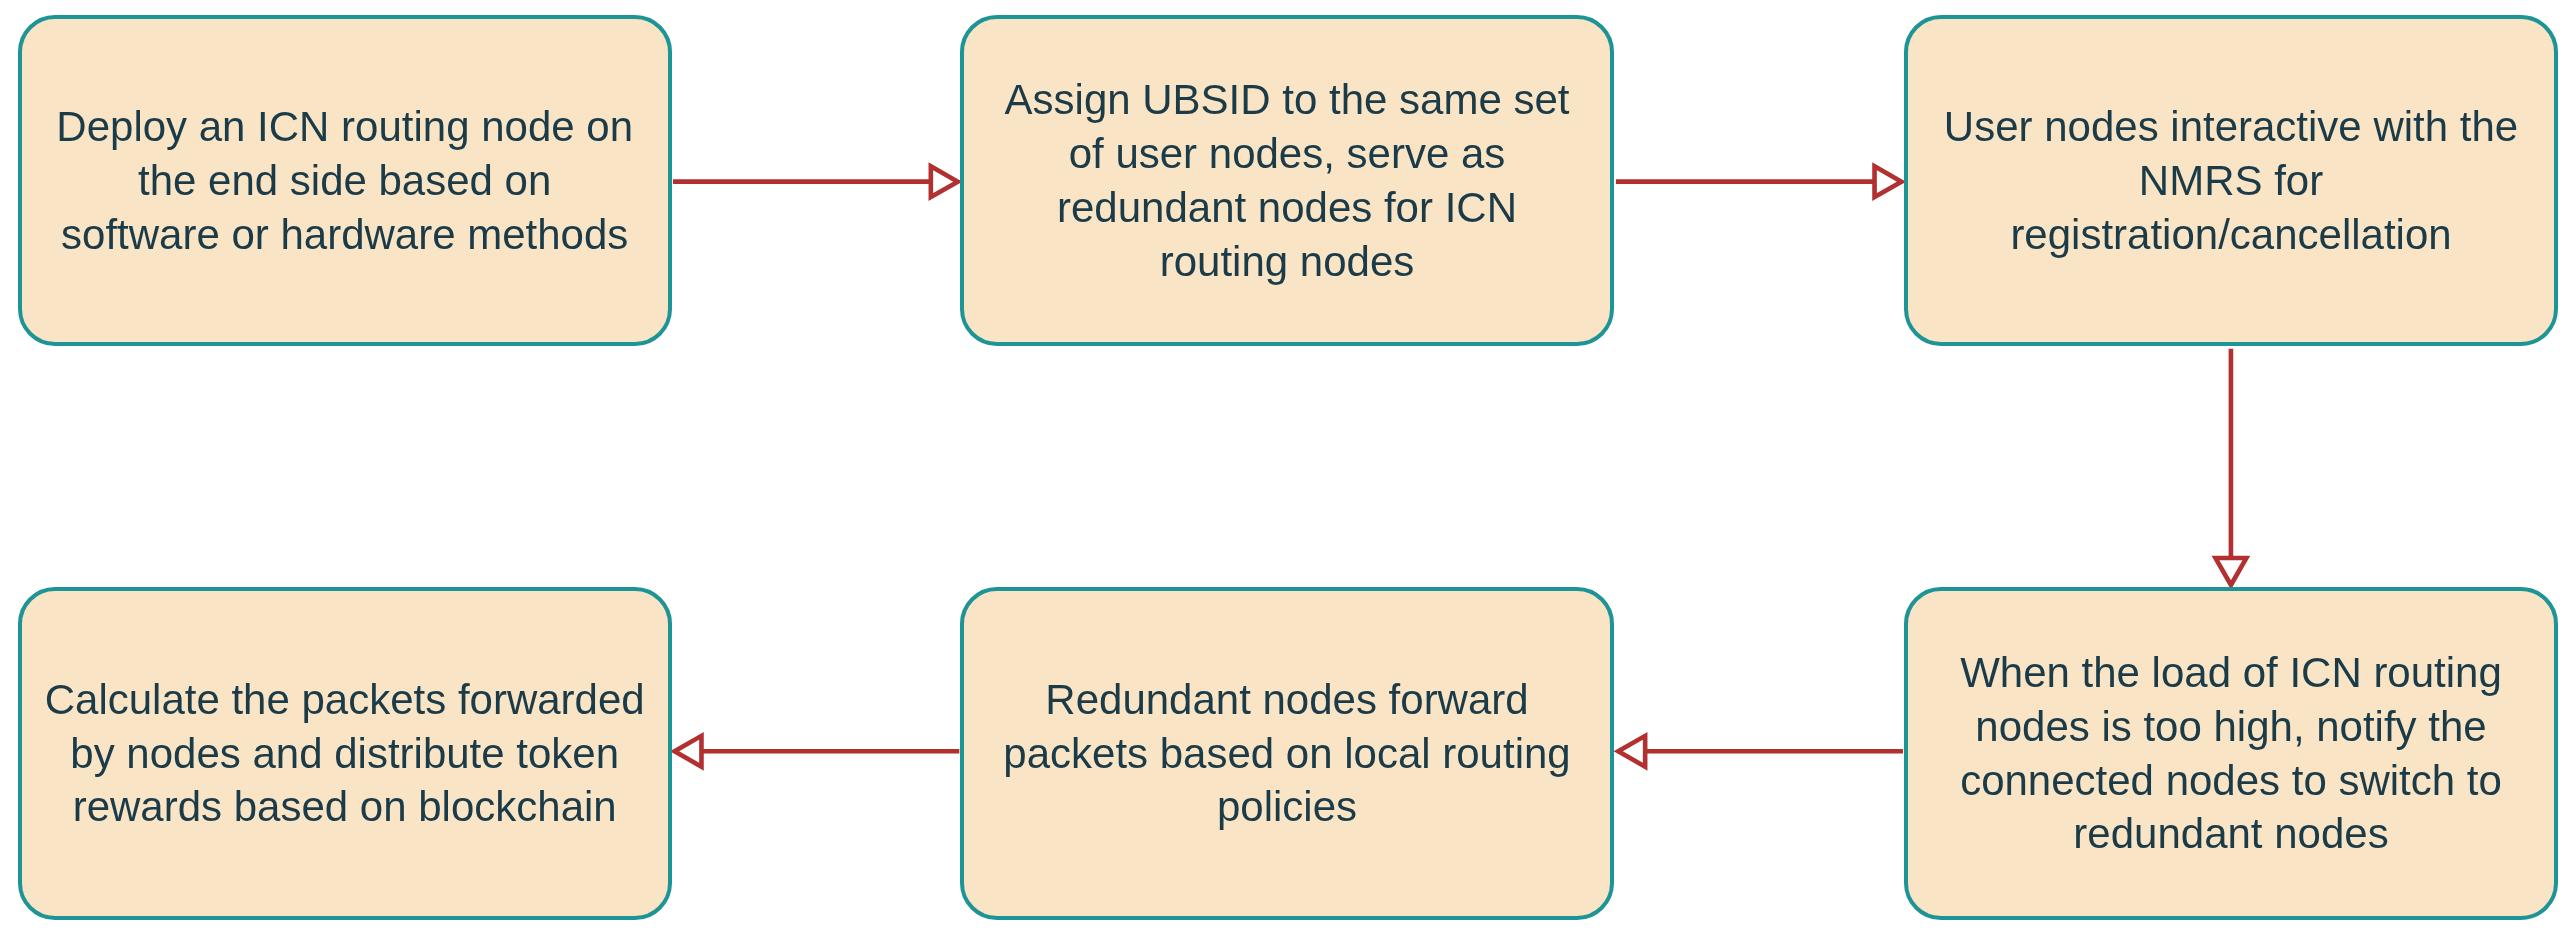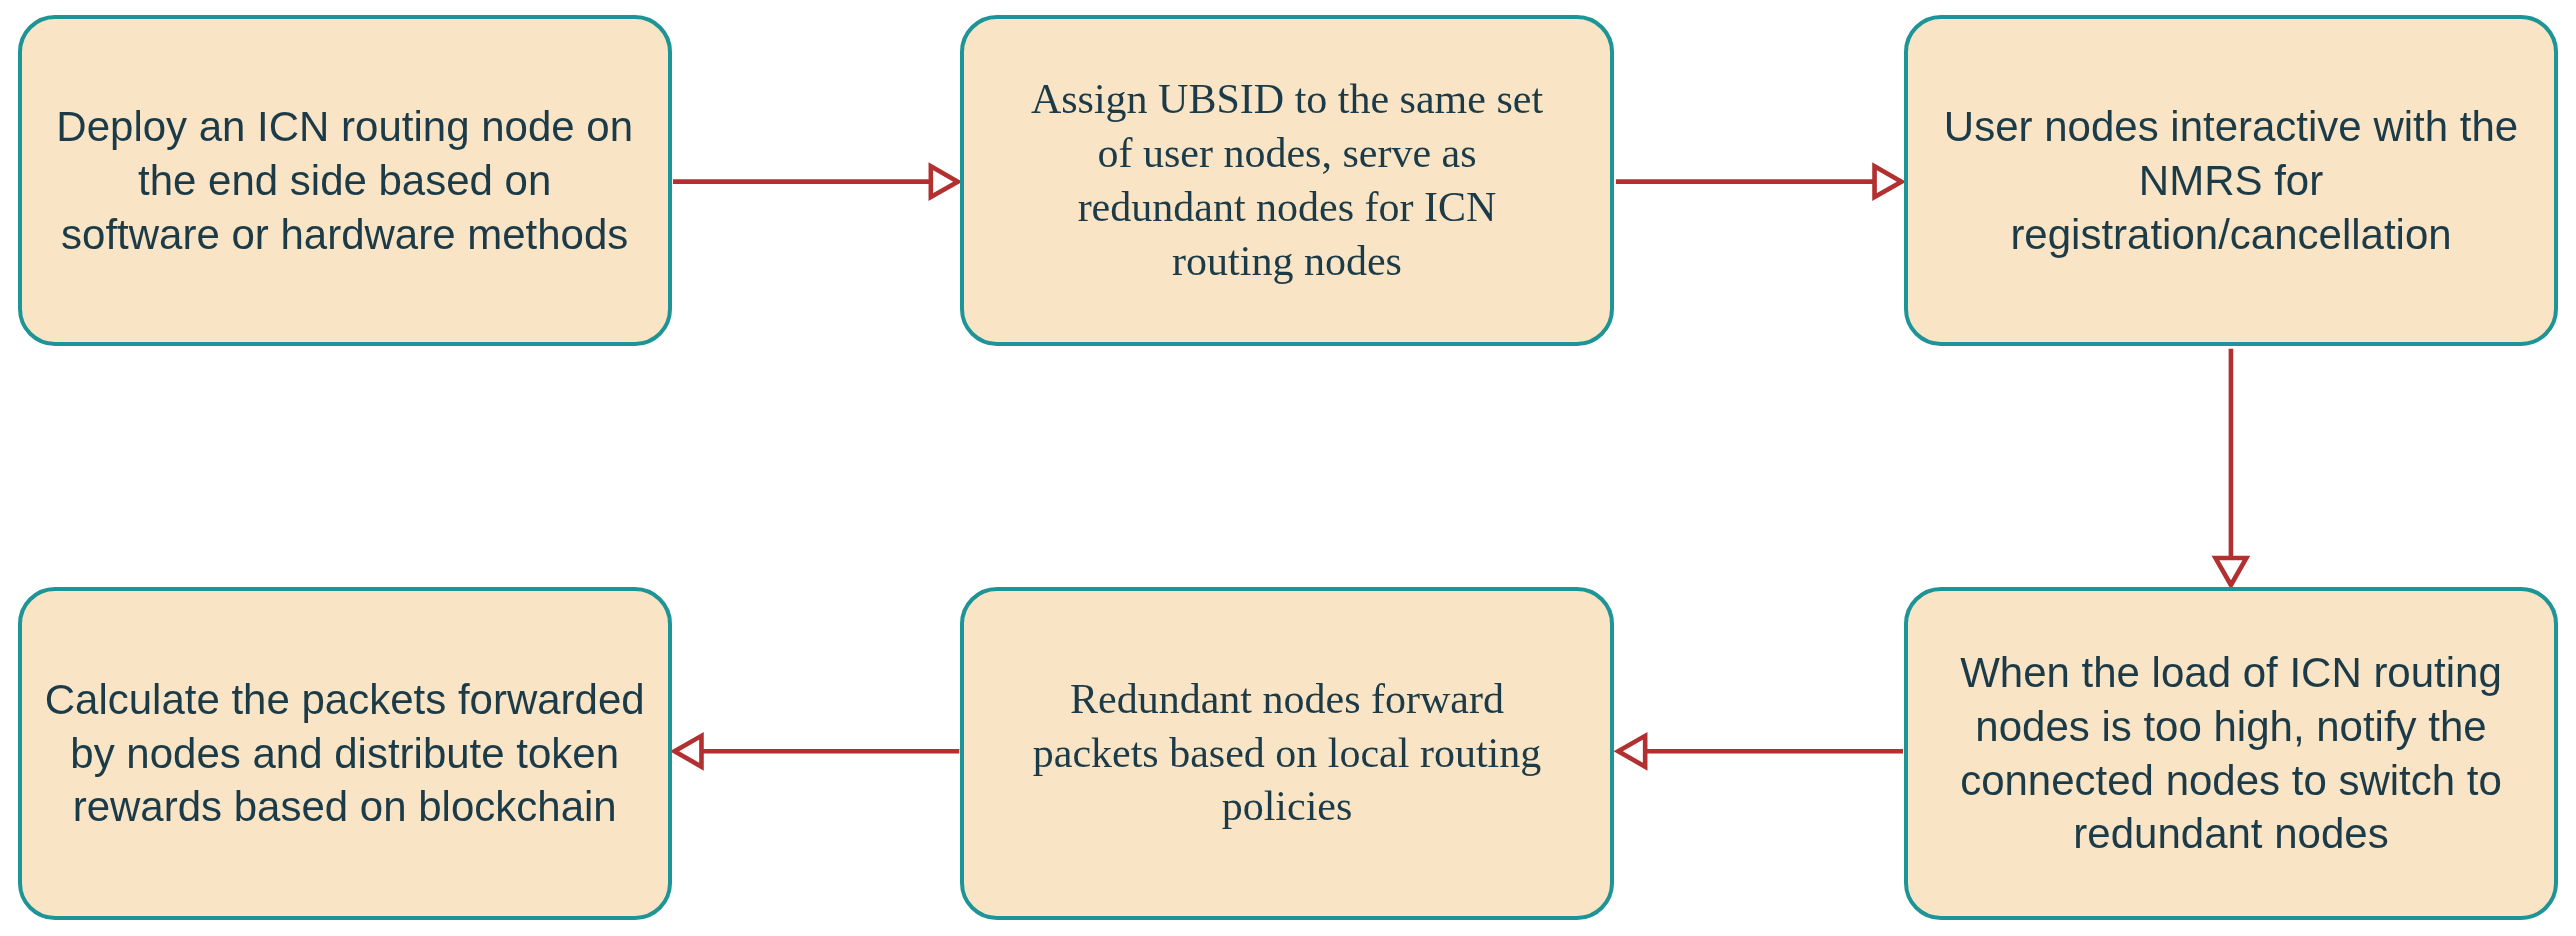--- a/index.html
+++ b/index.html
@@ -33,21 +33,21 @@
   .node-text {
     white-space: pre-line;
     text-align: center;
     font-size: 42px;
     line-height: 1.28;
     color: var(--text-color);
   }
   .row-top { top: 15.4px; height: 331px; }
   .row-bottom { top: 587px; height: 333px; }
   .col-1 { left: 17.7px; }
-  .col-2 { left: 960px; font-family: Liberation Serif, serif; }
+  .col-2 { left: 960px; }
   .col-3 { left: 1904px; }
   .edge-layer {
     position: absolute;
     inset: 0;
     width: 100%;
     height: 100%;
     pointer-events: none;
   }
   .edge-layer line {
     stroke: var(--arrow-color);

